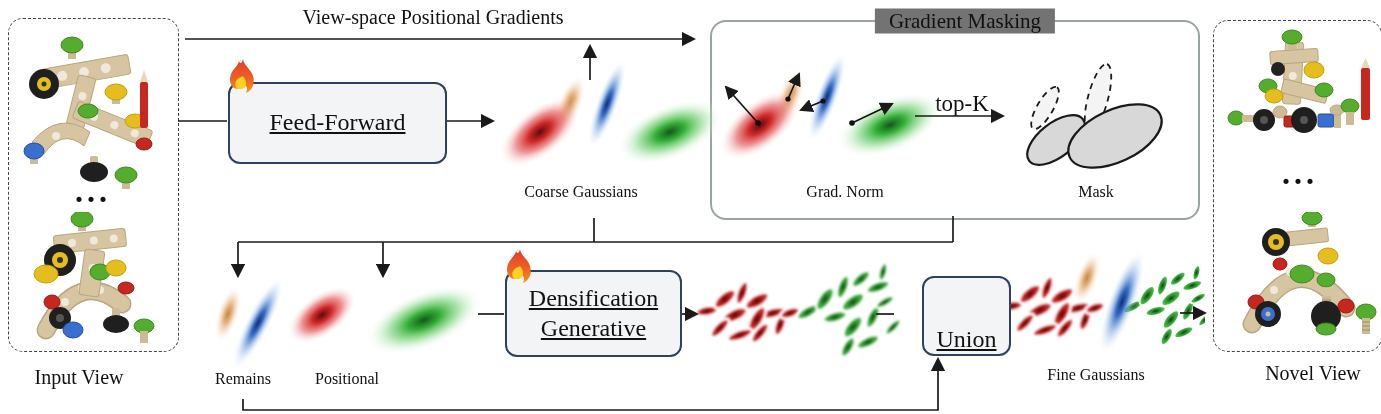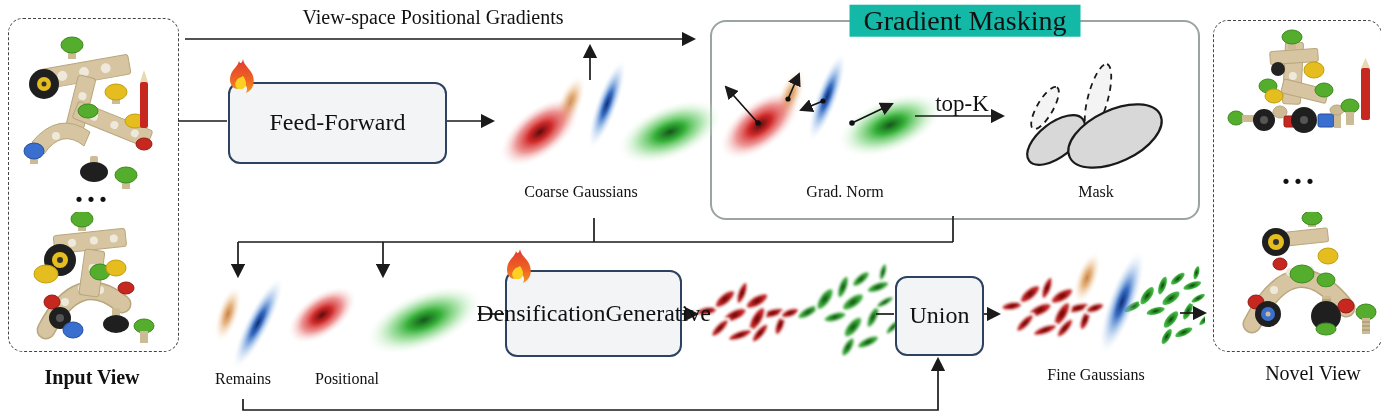--- a/index.html
+++ b/index.html
@@ -17,26 +17,26 @@
   .label.small{font-size:23px;}
   .label.big{font-size:20px;}
   .panel-dashed{
     position:absolute;border:1.6px dashed var(--panel-dash);border-radius:15px;background:#ffffff;
   }
   .gm-panel{
     position:absolute;border:2px solid var(--gm-border);border-radius:16px;background:#ffffff;
   }
   .gm-legend{
     position:absolute;top:0;left:50%;transform:translate(-50%,-54%);
-    background:#14b8a6;padding:0 14px;font-size:28px;white-space:nowrap;
+    background:#737373;padding:0 14px;font-size:21px;white-space:nowrap;
   }
   .flow-box{
     position:absolute;background:var(--box-fill);border:2.5px solid var(--box-border);
-    border-radius:12px;display:flex;flex-direction:row;align-items:center;justify-content:center;
-    font-size:24px;line-height:1.22;text-align:center;z-index:6;
+    border-radius:12px;display:flex;flex-direction:column;align-items:center;justify-content:center;
+    font-size:24px;line-height:1.22;text-align:center;z-index:6;text-decoration:underline;
   }
   .ellipsis{
     position:absolute;text-align:center;font-size:32px;font-weight:bold;
     letter-spacing:4px;line-height:10px;color:#111;
   }
   svg{display:block;}
   .layer-fig{z-index:2;}
   .layer-lines{z-index:4;}
   .flame{position:absolute;z-index:7;}
 </style>
@@ -210,21 +210,21 @@
     <ellipse cx="32" cy="90" rx="8" ry="7" fill="#c62820" stroke="#951a14"></ellipse>
     <circle cx="40" cy="106" r="11" fill="#1f1f1f"></circle>
       <circle cx="40" cy="106" r="4" fill="#555"></circle>
     <ellipse cx="53" cy="118" rx="10" ry="8" fill="#3a6fd0" stroke="#27509e"></ellipse>
     <rect x="92" y="96" width="8" height="14" rx="2" fill="#cdbb95"></rect>
       <ellipse cx="96" cy="112" rx="13" ry="9" fill="#1f1f1f"></ellipse>
     <ellipse cx="124" cy="114" rx="10" ry="7" fill="#55ad2e" stroke="#3e8a1f"></ellipse>
       <rect x="120" y="119" width="8" height="12" fill="#cdbb95"></rect>
   </svg>
 
-  <div class="label big" style="left:17px;top:366px;width:150px;font-weight:bold;">Input View</div>
+  <div class="label big" style="left:4px;top:366px;width:150px;">Input View</div>
 
   <div class="label big" style="left:233px;top:6px;width:400px;">View-space Positional Gradients</div>
 
   <div class="flow-box" style="left:228px;top:82px;width:215px;height:78px;">
     <div>Feed-Forward</div>
   </div>
   <svg class="flame" style="left:226px;top:58px;" width="34" height="38" viewBox="0 0 34 38">
       <use href="#flameIcon"></use>
     </svg>
 
@@ -274,21 +274,21 @@
 
   <svg class="abs layer-fig" style="left:693px;top:255px;" width="215" height="115" viewBox="0 0 215 115">
     <g transform="translate(2,18)">
         <use href="#cluRed"></use>
       </g>
     <g transform="translate(100,2)">
         <use href="#cluGreen"></use>
       </g>
   </svg>
 
-  <div class="flow-box" style="left:895px;top:276px;width:85px;height:76px;">
+  <div class="flow-box" style="left:922px;top:276px;width:85px;height:76px;justify-content:flex-end;">
     <div>Union</div>
   </div>
 
   <svg class="abs layer-fig" style="left:995px;top:240px;" width="210" height="125" viewBox="0 0 210 125">
     <ellipse cx="92" cy="38" rx="28" ry="11" fill="url(#gOrange)" transform="rotate(-70 92 38)"></ellipse>
     <g transform="translate(5,28)">
         <use href="#cluRed"></use>
       </g>
     <g transform="translate(125,20) scale(0.85)">
         <use href="#cluGreen"></use>

